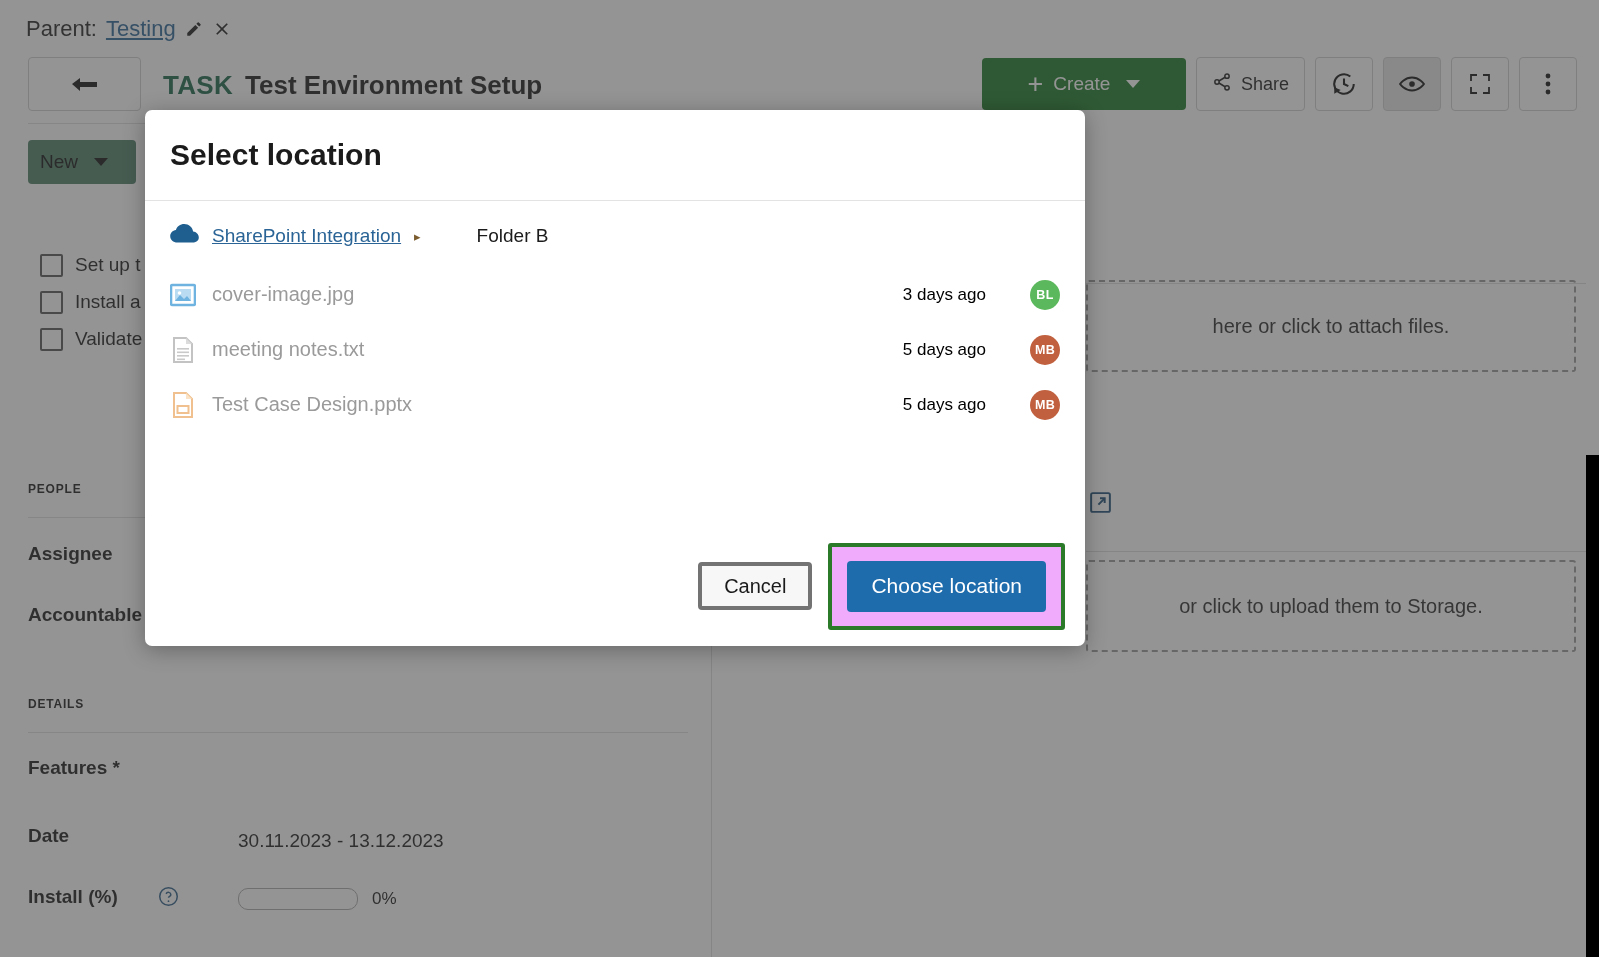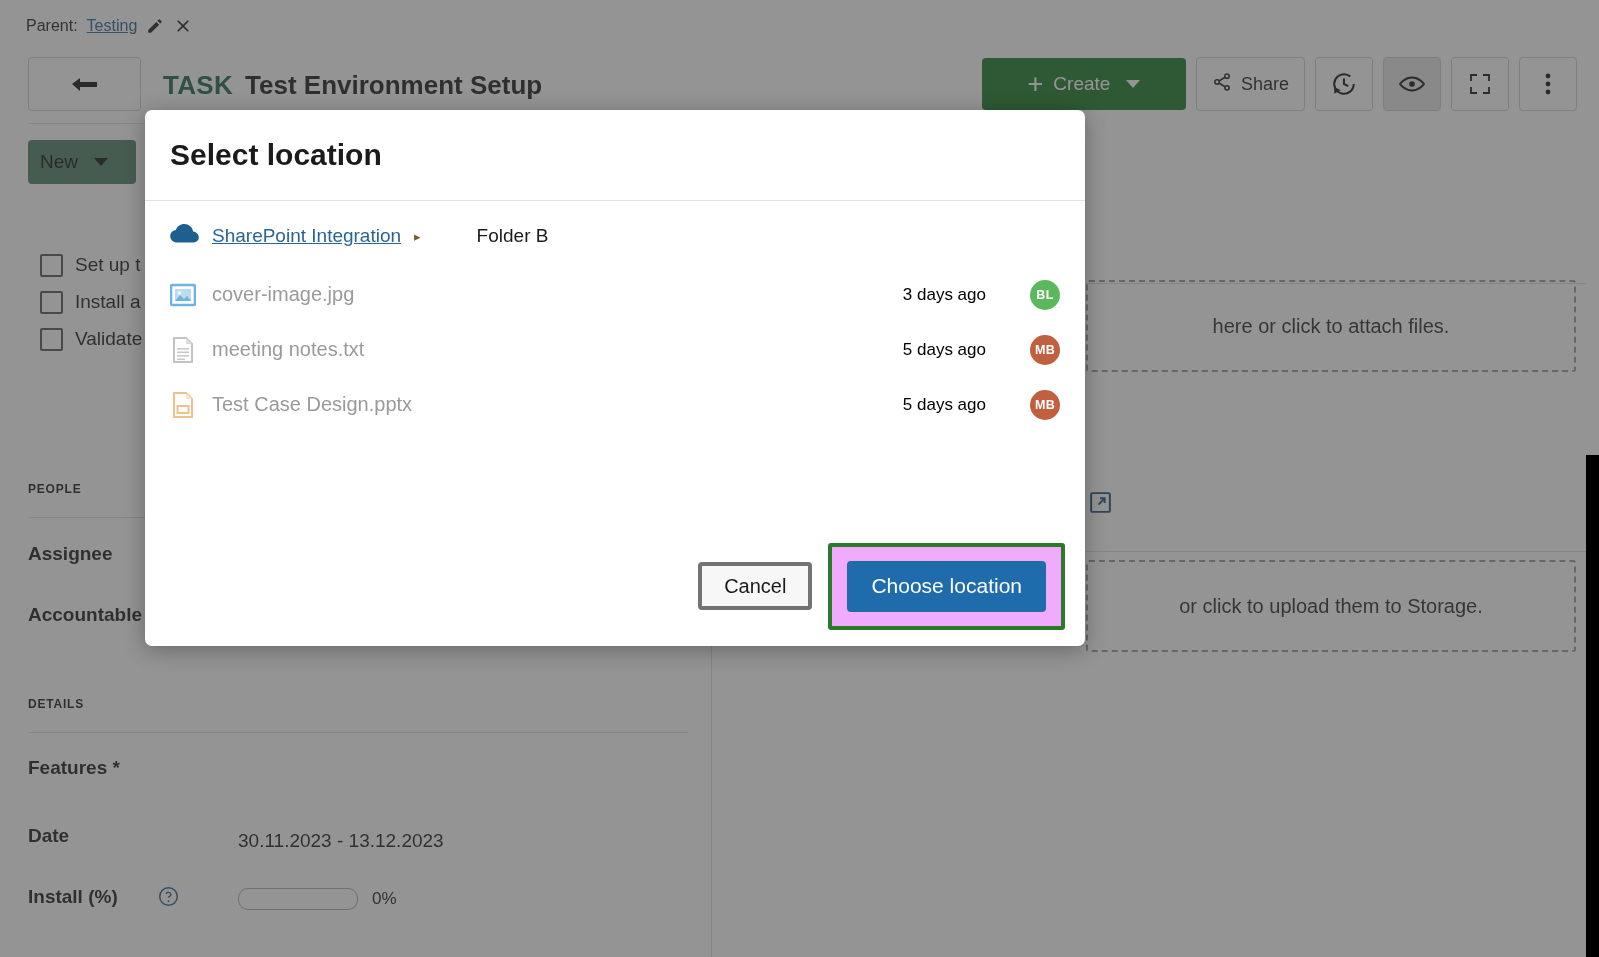--- a/index.html
+++ b/index.html
@@ -10,21 +10,21 @@
     background: #ffffff;
   }
   #app { position: relative; width: 1599px; height: 957px; background: #ffffff; }
 
   
   .page { position: absolute; inset: 0; background: #ffffff; }
 
   .parent-bar {
     position: absolute; left: 26px; top: 16px;
     display: flex; align-items: center; gap: 9px;
-    font-size: 16px; color: #232323;
+    font-size: 22px; color: #232323;
   }
   .parent-link { color: #2a6496; }
   .pencil-ic, .close-ic { display: inline-block; line-height: 1; color: #1a1a1a; }
   .pencil-ic svg, .close-ic svg { display: block; }
   .back-btn {
     position: absolute; left: 28px; top: 57px;
     width: 111px; height: 52px;
     border: 1px solid #cfcfcf; border-radius: 4px;
     background: #fff;
     display: flex; align-items: center; justify-content: center;

